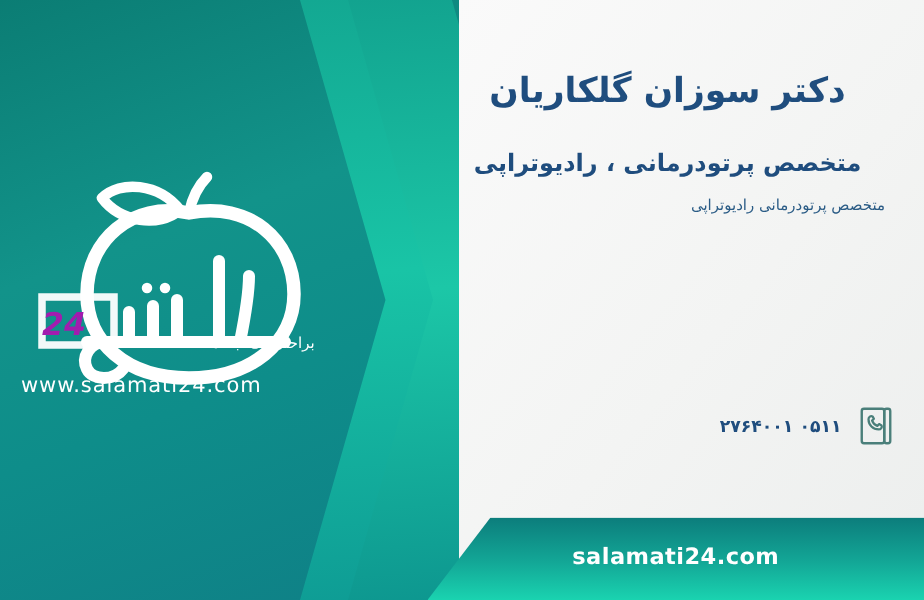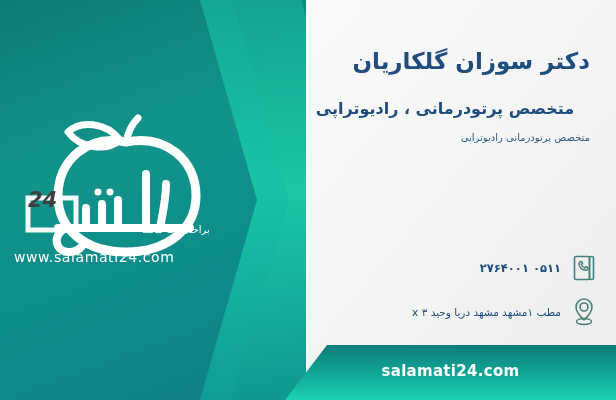--- a/index.html
+++ b/index.html
@@ -92,21 +92,21 @@
     font-family: "DejaVu Sans", "Liberation Sans", sans-serif;
     direction: ltr;
   }
 
   
   .doc-name {
     position: absolute;
     right: 26px;
     top: 46px;
     width: 290px;
-    text-align: right;
+    text-align: center;
     color: #1f4d7e;
     font-size: 23px;
     font-weight: bold;
     line-height: 1.35;
     direction: rtl;
   }
   .doc-spec {
     position: absolute;
     right: 26px;
     top: 98px;
@@ -133,21 +133,21 @@
   
   .contact-row {
     position: absolute;
     right: 20px;
     display: flex;
     flex-direction: row;
     align-items: center;
     gap: 9px;
     direction: rtl;
   }
-  .contact-phone { top: 252px; right: 18px; }
+  .contact-phone { top: 268px; right: 18px; }
   .contact-addr  { top: 296px; right: 18px; }
 
   .contact-icon {
     width: 28px;
     height: 32px;
     flex: 0 0 auto;
     display: flex;
     align-items: center;
     justify-content: center;
   }
@@ -190,22 +190,22 @@
     width: 112px;
     text-align: center;
     color: #ffffff;
     font-size: 10px;
     direction: rtl;
     letter-spacing: 1px;
   }
   .logo-badge {
     position: absolute;
     left: 28px;
-    top: 188px;
-    color: #404040;
+    top: 204px;
+    color: #a21caf;
     font-size: 21px;
     font-weight: bold;
     direction: ltr;
     font-style: italic;
   }
 </style>
 </head>
 <body>
 
 <div class="card">
@@ -261,28 +261,18 @@
     <span class="contact-icon">
       <svg width="22" height="26" viewBox="0 0 22 26" xmlns="http://www.w3.org/2000/svg">
         <rect x="1.5" y="1.5" width="15" height="23" rx="1.5" fill="none" stroke="#4a7f7a" stroke-width="1.6"></rect>
         <rect x="16.5" y="1.5" width="4" height="23" rx="1.5" fill="none" stroke="#4a7f7a" stroke-width="1.6"></rect>
         <path d="M6 8.5 C 6 7, 7.5 6, 8.7 6.6 L 9.6 8.2 L 8.4 9.4 C 9 11, 10.3 12.3, 11.9 12.9 L 13.1 11.7 L 14.7 12.6 C 15.3 13.8, 14.3 15.3, 12.8 15.3 C 9 15.3, 6 12.3, 6 8.5 Z" fill="none" stroke="#4a7f7a" stroke-width="1.5" stroke-linejoin="round"></path>
       </svg>
     </span>
     <span class="contact-text">۰۵۱۱ ۲۷۶۴۰۰۱</span>
   </div>
 
-  <div class="contact-row contact-addr">
-    <span class="contact-icon">
-      <svg width="24" height="30" viewBox="0 0 24 30" xmlns="http://www.w3.org/2000/svg">
-        <path d="M12 2 C 7.6 2, 4 5.6, 4 10 C 4 15.4, 12 23, 12 23 C 12 23, 20 15.4, 20 10 C 20 5.6, 16.4 2, 12 2 Z" fill="none" stroke="#4a7f7a" stroke-width="1.6"></path>
-        <circle cx="12" cy="10" r="4" fill="none" stroke="#4a7f7a" stroke-width="1.6"></circle>
-        <ellipse cx="12" cy="24.5" rx="7.5" ry="3" fill="none" stroke="#4a7f7a" stroke-width="1.4"></ellipse>
-      </svg>
-    </span>
-    <span class="contact-text small">مطب ۱مشهد مشهد دریا وحید ۳ x</span>
-  </div>
 
   <div class="bottom-bar">
     <div class="bottom-bar-text">salamati24.com</div>
   </div>
 
 </div>
 
 </body></html>

